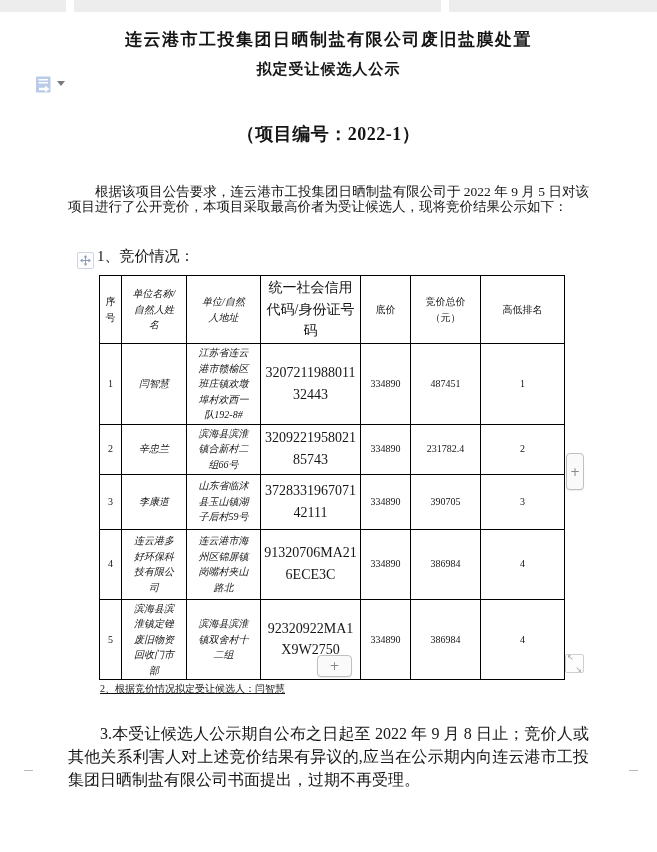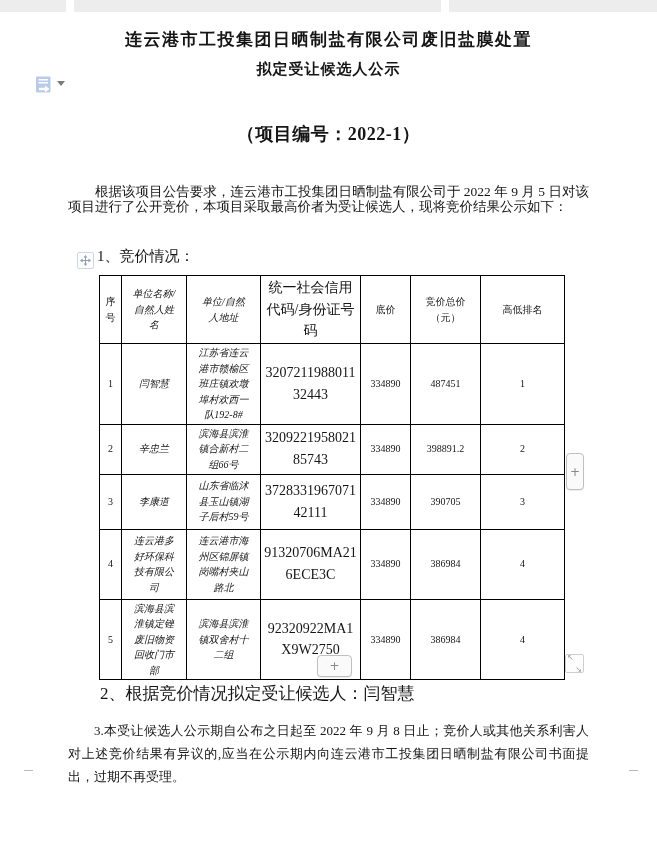--- a/index.html
+++ b/index.html
@@ -61,24 +61,24 @@
   .plus-bottom { left:317px; top:655px; width:35px; height:22px; }
 
   .resize-handle {
     position:absolute; left:565px; top:654px; width:19px; height:19px; box-sizing:border-box;
     border:1px solid #cfcfcf; background:#fdfdfd; border-radius:2px;
     font-family:"DejaVu Sans","Liberation Sans",sans-serif;
   }
   .resize-handle .nw { position:absolute; left:1px; top:-2px; font-size:8px; color:#9a9a9a; }
   .resize-handle .se { position:absolute; right:1px; bottom:-2px; font-size:8px; color:#9a9a9a; }
 
-  .sec2 { position:absolute; left:100px; top:682px; font-size:17px; }
+  .sec2 { position:absolute; left:100px; top:682px; font-size:10px;text-decoration:underline; }
   .sec3 {
     position:absolute; left:68px; top:706px; width:521px;
-    font-size:13px; line-height:23px; text-align:justify; text-indent:2em;
+    font-size:16px; line-height:23px; text-align:justify; text-indent:2em;
   }
 
   .bmark { position:absolute; height:1px; width:9px; background:#b9b9b9; top:770px; }
   .bmark.left { left:24px; }
   .bmark.right { left:629px; }
 </style>
 </head>
 <body>
 
 <div class="page">
@@ -151,21 +151,21 @@
       <td>334890</td>
       <td>487451</td>
       <td>1</td>
     </tr>
     <tr class="r2">
       <td>2</td>
       <td>辛忠兰</td>
       <td>滨海县滨淮镇合新村二组66号</td>
       <td>320922195802185743</td>
       <td>334890</td>
-      <td>398891.2</td>
+      <td>231782.4</td>
       <td>2</td>
     </tr>
     <tr class="r3">
       <td>3</td>
       <td>李康道</td>
       <td>山东省临沭县玉山镇湖子后村59号</td>
       <td>372833196707142111</td>
       <td>334890</td>
       <td>390705</td>
       <td>3</td>

